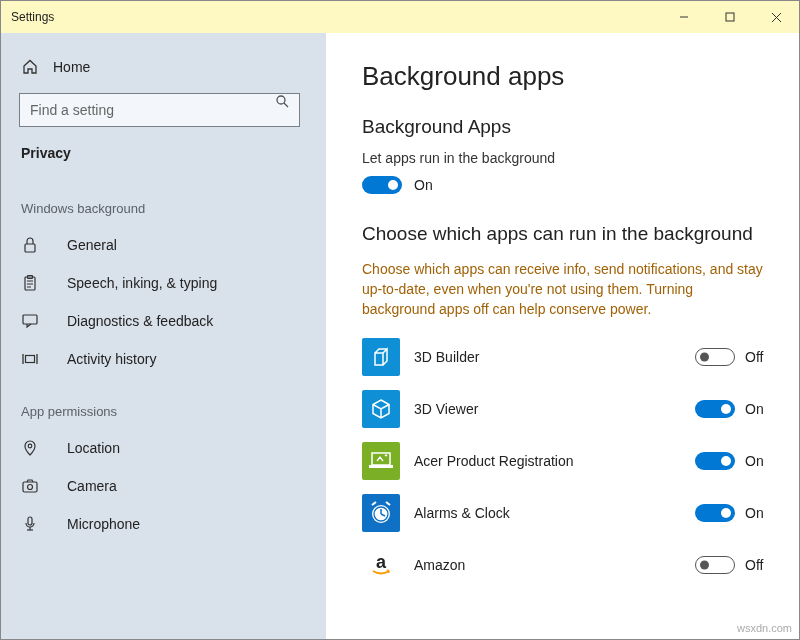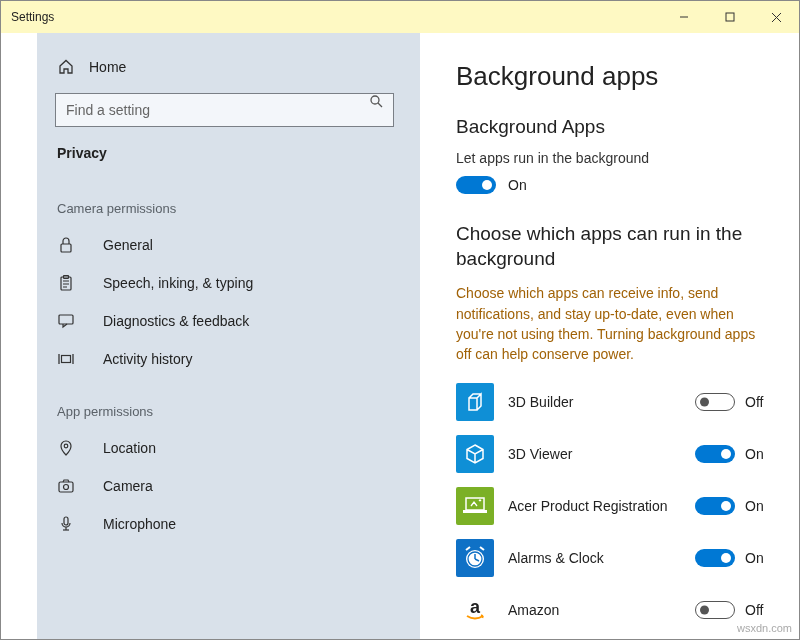--- a/index.html
+++ b/index.html
@@ -4,21 +4,21 @@
 <style>
 * { margin: 0; padding: 0; box-sizing: border-box; font-family: "Segoe UI", Arial, sans-serif; }
 body { width: 800px; height: 640px; overflow: hidden; background: #fff; }
 .window { display: flex; flex-direction: column; width: 800px; height: 640px; border: 1px solid #888; }
 .titlebar { height: 32px; display: flex; align-items: center; justify-content: space-between; padding-left: 10px; background: #fef9c3; }
 .titlebar .title { font-size: 12px; color: #222; }
 .winbtns { display: flex; height: 100%; }
 .winbtn { width: 46px; display: flex; align-items: center; justify-content: center; font-size: 12px; color: #333; }
 .winbtn.close { font-size: 15px; }
 .body { flex: 1; display: flex; overflow: hidden; }
-.sidebar { width: 383px; background: #d9e1ea; padding: 18px 8px 0 0; overflow-y: auto; margin-left: 36px; }
+.sidebar { width: 325px; background: #d9e1ea; padding: 18px 8px 0 0; overflow-y: auto; }
 .home-row { display: flex; align-items: center; padding: 8px 20px 18px 20px; gap: 14px; }
 .home-row .icon { width: 18px; display: flex; justify-content: center; color: #333; }
 .home-row .lbl { font-size: 14px; color: #222; }
 .searchbox { margin: 0 18px 14px 18px; height: 34px; border: 1px solid #7a7f86; background: #f3f6fa; display: flex; padding: 0 10px; }
 .searchbox input { flex: 1; border: none; background: transparent; font-size: 14px; color: #555; outline: none; }
 .searchbox input::placeholder { color: #666; }
 .searchbox .sicon { color: #555; font-size: 14px; }
 .cat { padding: 4px 20px 14px 20px; font-size: 14px; font-weight: 600; color: #222; }
 .grouphdr { padding: 26px 20px 10px 20px; font-size: 13px; color: #5a6168; }
 .navitem { display: flex; align-items: center; gap: 28px; padding: 11px 20px; font-size: 14px; color: #222; }
@@ -87,21 +87,21 @@
         <span class="sicon">
           <svg width="14" height="14" viewBox="0 0 14 14">
               <circle cx="6" cy="6" r="4" fill="none" stroke="#555" stroke-width="1.3"></circle>
               <line x1="9" y1="9" x2="13" y2="13" stroke="#555" stroke-width="1.3"></line>
             </svg>
         </span>
       </div>
 
       <div class="cat">Privacy</div>
 
-      <div class="grouphdr">Camera permissions</div>
+      <div class="grouphdr">Windows background</div>
 
       <div class="navitem">
         <span class="nicon">
           <svg width="14" height="16" viewBox="0 0 14 16">
               <rect x="2" y="7" width="10" height="8" rx="1" fill="none" stroke="#333" stroke-width="1.2"></rect>
               <path d="M4 7 V4 a3 3 0 0 1 6 0 V7" fill="none" stroke="#333" stroke-width="1.2"></path>
             </svg>
         </span>
         <span>General</span>
       </div>

